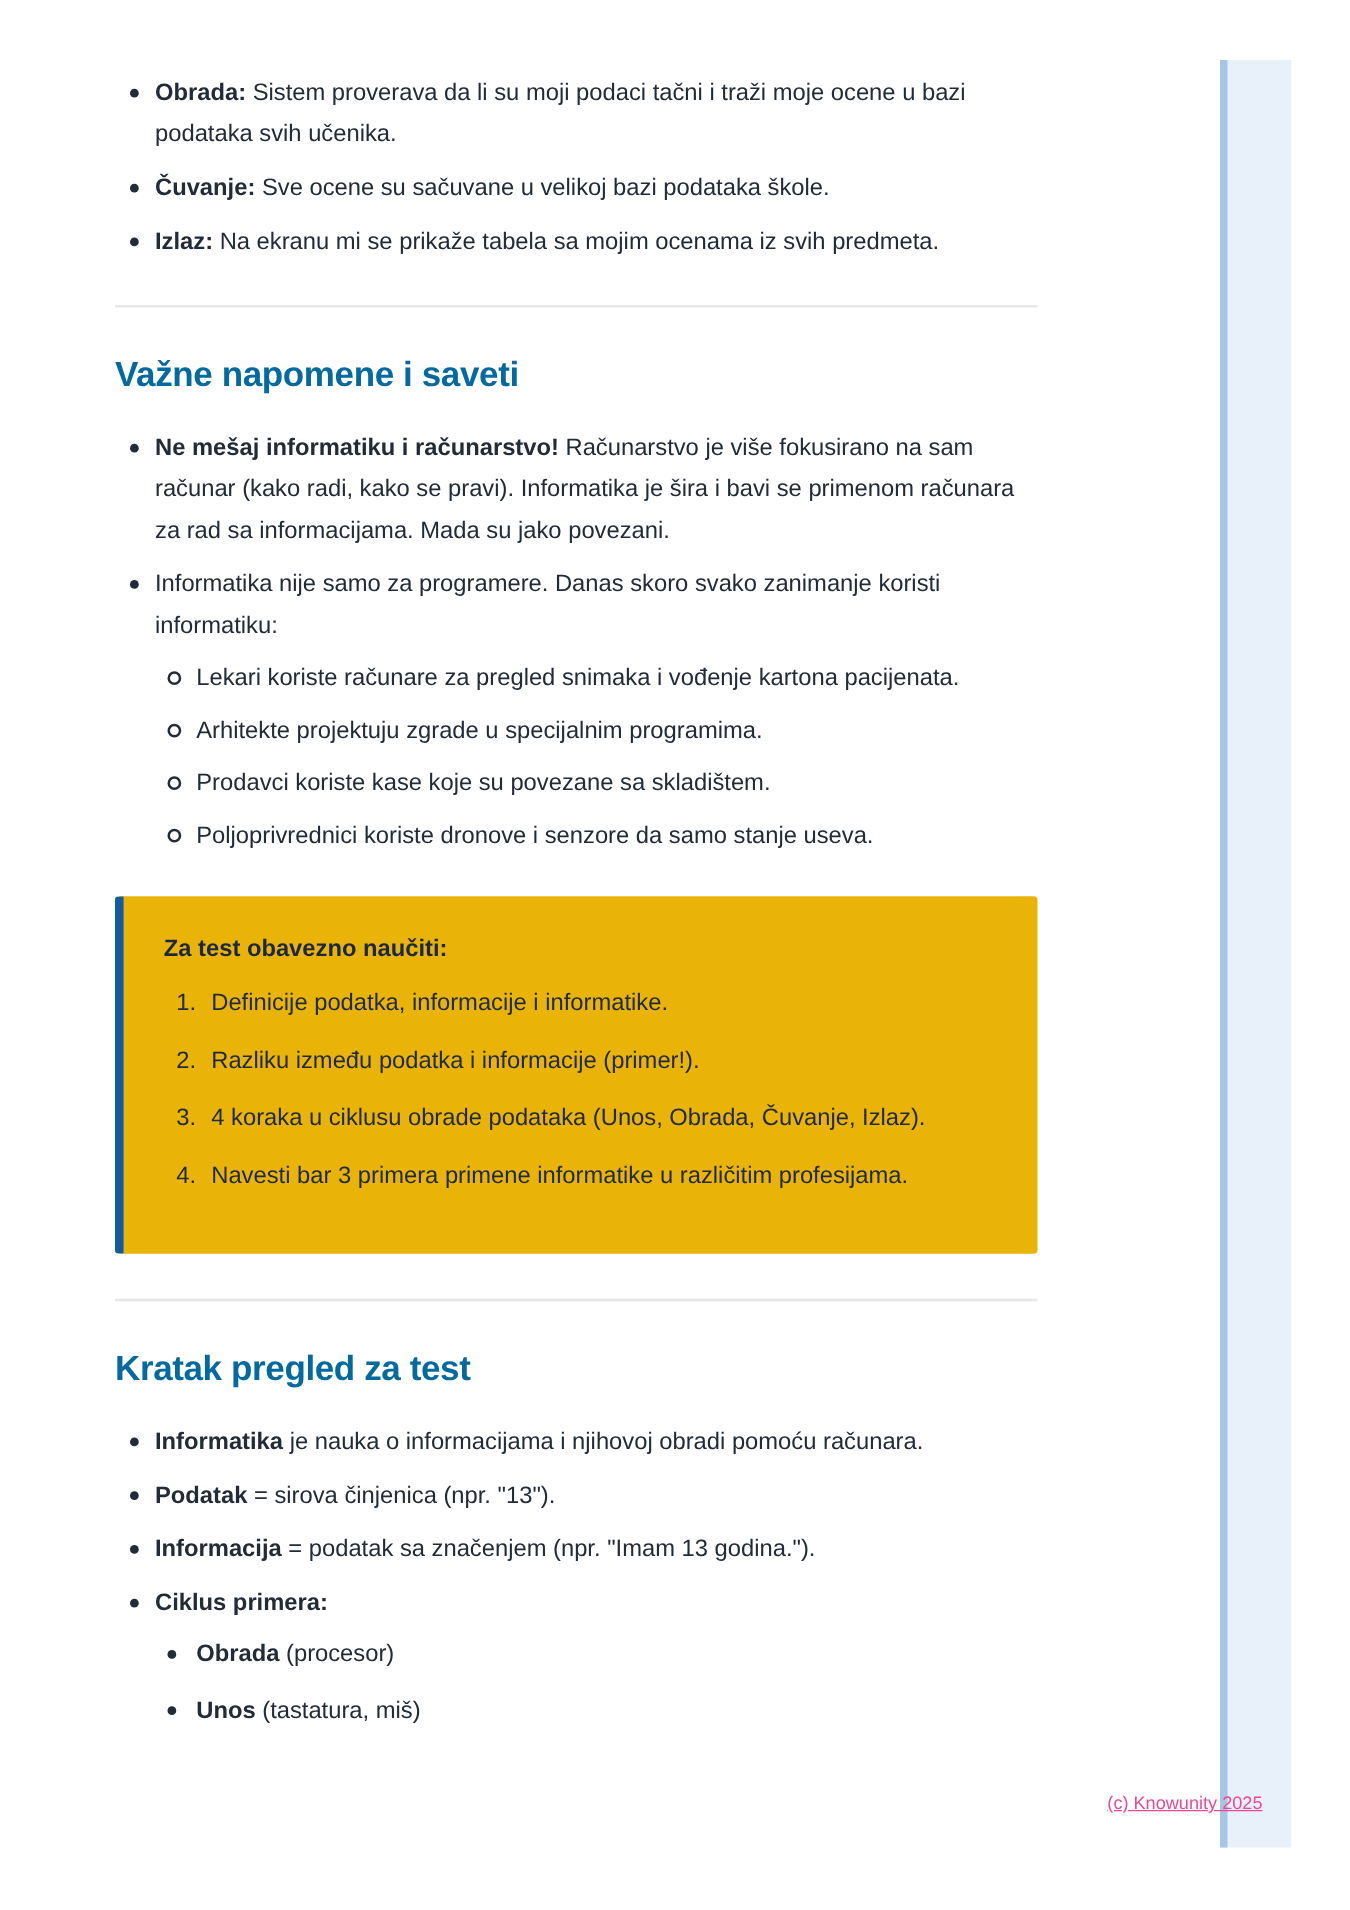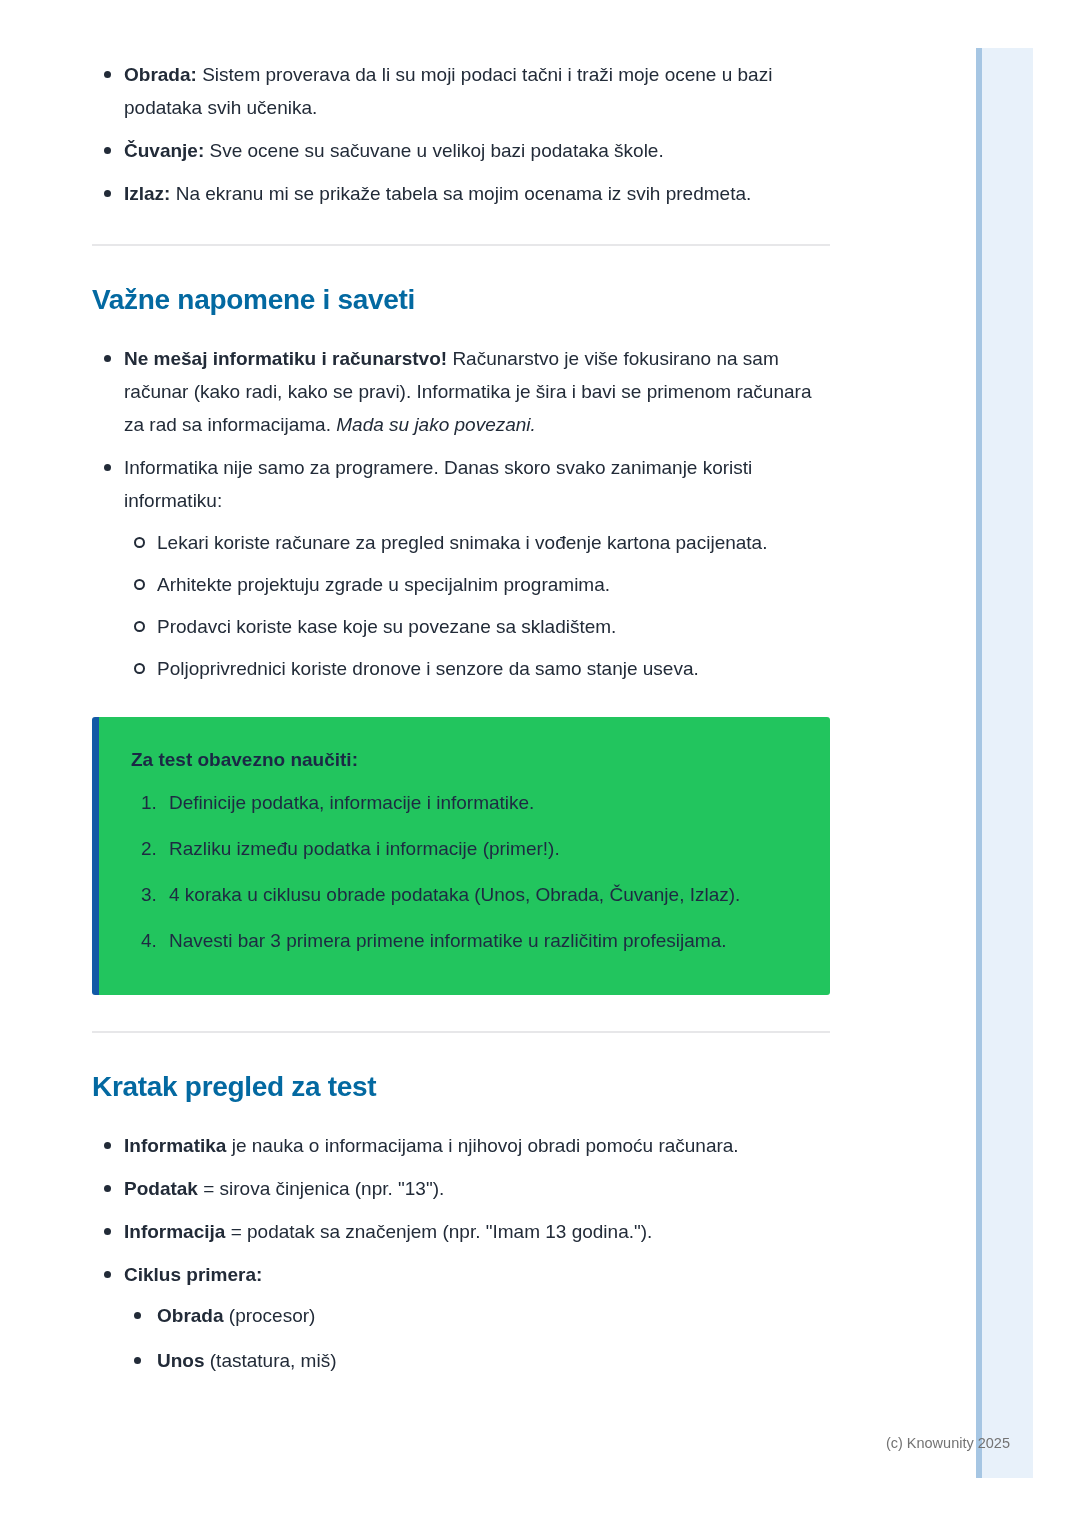--- a/index.html
+++ b/index.html
@@ -12,21 +12,21 @@
     position: relative;
   }
   .content {
     position: absolute;
     left: 92px; top: 0;
     width: 740px;
     font-size: 19px;
     line-height: 33px;
   }
   .b { font-weight: 700; }
-  .i { font-style: italic; }
+  .i { }
 
   
   .divider {
     height: 2px;
     background: #e7e7e9;
     border: none;
     width: 738px;
   }
   .divider.d1 { margin-top: 34px; }
   .divider.d2 { margin-top: 36px; }
@@ -89,44 +89,44 @@
     position: absolute;
     left: 10px; top: 13px;
     width: 7px; height: 7px;
     border-radius: 50%;
     background: #222b38;
   }
 
   
   .callout {
     margin-top: 32px;
-    background: #22c55e;
+    background: #eab308;
     border-left: 7px solid #1259a6;
     border-radius: 3px;
-    padding: 26px 34px 22px 32px;
+    padding: 26px 34px 46px 32px;
     color: #1e2a42;
     width: 738px;
   }
   .callout-title {
     font-weight: 700;
     color: #1b2845;
   }
   .callout ol {
     list-style: none;
     counter-reset: n;
     margin: 10px 0 0 0;
     padding: 0 0 0 10px;
   }
   .callout ol li {
     counter-increment: n;
     position: relative;
     padding-left: 28px;
     margin-bottom: 13px;
   }
-  .callout ol li:last-child { margin-bottom: 16px; }
+  .callout ol li:last-child { margin-bottom: 0; }
   .callout ol li::before {
     content: counter(n) ".";
     position: absolute;
     left: 0; top: 0;
   }
 
   
   .side-panel {
     position: absolute;
     left: 976px; top: 48px;
@@ -135,22 +135,23 @@
     border-left: 6px solid #a6c6e3;
   }
 
   
   .footer {
     position: absolute;
     top: 1434px;
     right: 70px;
     font-size: 14.5px;
     line-height: 18px;
-    color: #737373;
+    color: #ec4899;
     z-index: 2;
+    text-decoration: underline;
   }
 </style>
 </head>
 <body>
 
 <div class="side-panel"></div>
 
 <div class="content">
 
   <ul class="l1 top-list">

